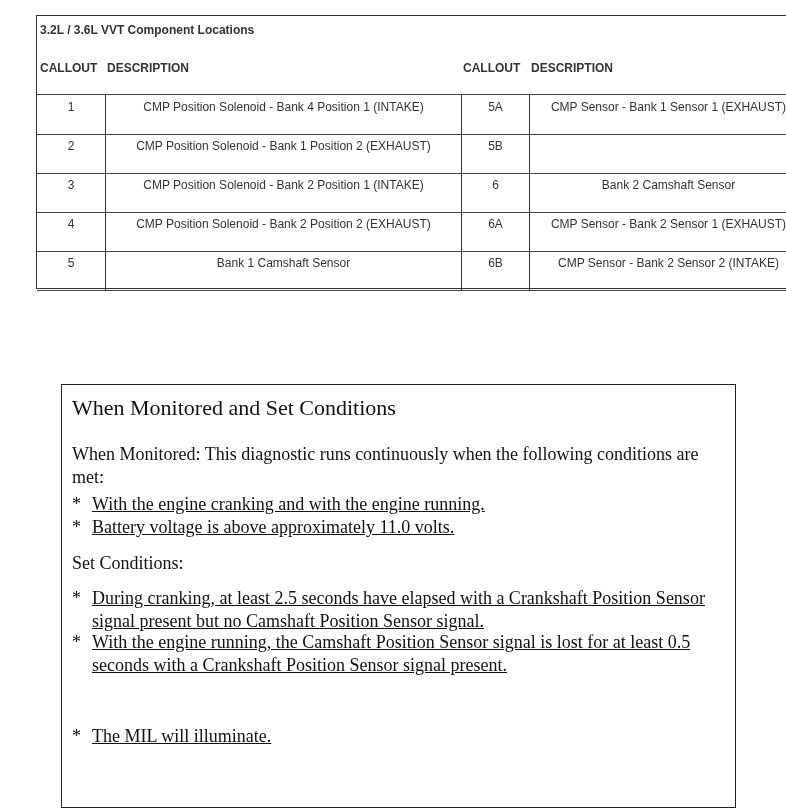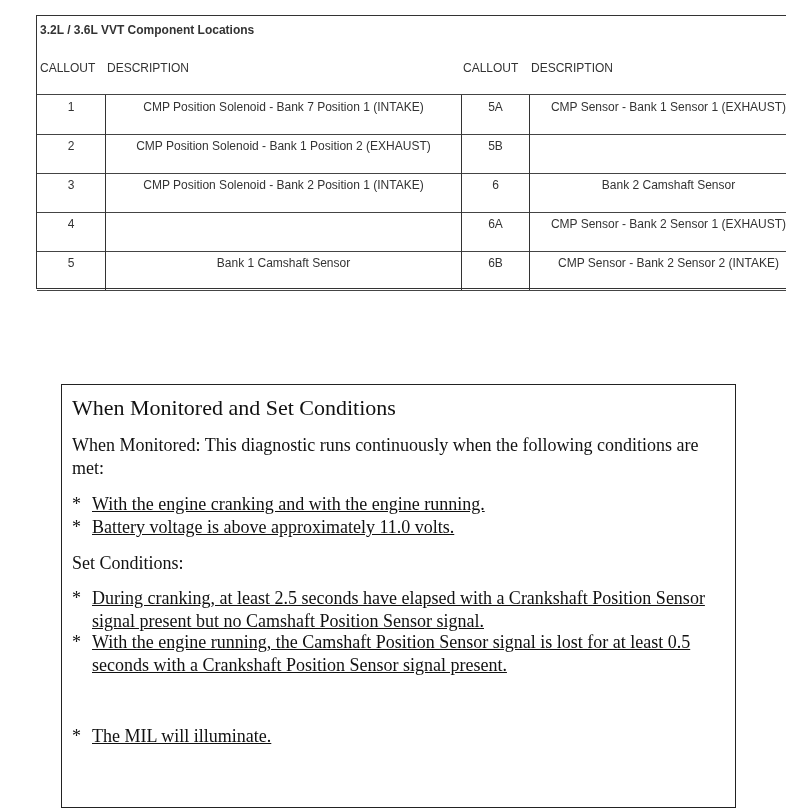--- a/index.html
+++ b/index.html
@@ -8,21 +8,21 @@
   
   .vvt-box {
     position: absolute; left: 8px; top: 15px; width: 771px; height: 274px;
     border: 1px solid #333; box-sizing: border-box;
     font-family: "Liberation Sans", sans-serif; color: #333; margin-left: 28px;
   }
   .vvt-title {
     position: absolute; left: 3px; top: 7px;
     font-size: 12px; font-weight: bold; color: #333;
   }
-  .hdr { position: absolute; top: 45px; font-size: 12px; font-weight: normal; color: #333; }
+  .hdr { position: absolute; top: 45px; font-size: 12px; font-weight: bold; color: #333; }
   .grid {
     position: absolute; left: 0; top: 78px; width: 770px; height: 195px;
     border-top: 1px solid #444;
   }
   .row { position: absolute; left: 0; width: 770px; height: 39px; border-bottom: 1px solid #444; }
   .row:last-child { border-bottom: none; }
   .cell {
     position: absolute; top: 0; height: 39px; text-align: center;
     font-size: 12px; line-height: 12px; padding-top: 6px; box-sizing: border-box; color: #333;
   }
@@ -47,57 +47,58 @@
   <div class="vvt-title">3.2L / 3.6L VVT Component Locations</div>
 
   <div class="hdr" style="left:3px">CALLOUT</div>
   <div class="hdr" style="left:70px">DESCRIPTION</div>
   <div class="hdr" style="left:426px">CALLOUT</div>
   <div class="hdr" style="left:494px">DESCRIPTION</div>
 
   <div class="grid">
     <div class="row" style="top:0">
       <div class="cell" style="left:0;width:68px">1</div>
-      <div class="cell" style="left:69px;width:355px">CMP Position Solenoid - Bank 7 Position 1 (INTAKE)</div>
+      <div class="cell" style="left:69px;width:355px">CMP Position Solenoid - Bank 4 Position 1 (INTAKE)</div>
       <div class="cell" style="left:425px;width:67px">5A</div>
       <div class="cell" style="left:493px;width:277px">CMP Sensor - Bank 1 Sensor 1 (EXHAUST)</div>
     </div>
     <div class="row" style="top:39px">
       <div class="cell" style="left:0;width:68px">2</div>
       <div class="cell" style="left:69px;width:355px">CMP Position Solenoid - Bank 1 Position 2 (EXHAUST)</div>
       <div class="cell" style="left:425px;width:67px">5B</div>
     </div>
     <div class="row" style="top:78px">
       <div class="cell" style="left:0;width:68px">3</div>
       <div class="cell" style="left:69px;width:355px">CMP Position Solenoid - Bank 2 Position 1 (INTAKE)</div>
       <div class="cell" style="left:425px;width:67px">6</div>
       <div class="cell" style="left:493px;width:277px">Bank 2 Camshaft Sensor</div>
     </div>
     <div class="row" style="top:117px">
       <div class="cell" style="left:0;width:68px">4</div>
+      <div class="cell" style="left:69px;width:355px">CMP Position Solenoid - Bank 2 Position 2 (EXHAUST)</div>
       <div class="cell" style="left:425px;width:67px">6A</div>
       <div class="cell" style="left:493px;width:277px">CMP Sensor - Bank 2 Sensor 1 (EXHAUST)</div>
     </div>
     <div class="row" style="top:156px">
       <div class="cell" style="left:0;width:68px">5</div>
       <div class="cell" style="left:69px;width:355px">Bank 1 Camshaft Sensor</div>
       <div class="cell" style="left:425px;width:67px">6B</div>
       <div class="cell" style="left:493px;width:277px">CMP Sensor - Bank 2 Sensor 2 (INTAKE)</div>
     </div>
 
     <div class="vline" style="left:68px"></div>
     <div class="vline" style="left:424px"></div>
     <div class="vline" style="left:492px"></div>
   </div>
 </div>
 
 <div class="cond-box">
   <div class="cond-title">When Monitored and Set Conditions</div>
 
-  <div class="cond-para" style="top:49px">When Monitored: This diagnostic runs continuously when the following conditions are met:</div>
+  <div class="cond-para" style="top:58px">When Monitored: This diagnostic runs continuously when the following conditions are met:</div>
 
   <div class="bullet" style="top:108px">
     <span class="star">*</span>
     <span class="btext">With the engine cranking and with the engine running.</span>
   </div>
   <div class="bullet" style="top:131px">
     <span class="star">*</span>
     <span class="btext">Battery voltage is above approximately 11.0 volts.</span>
   </div>
 

